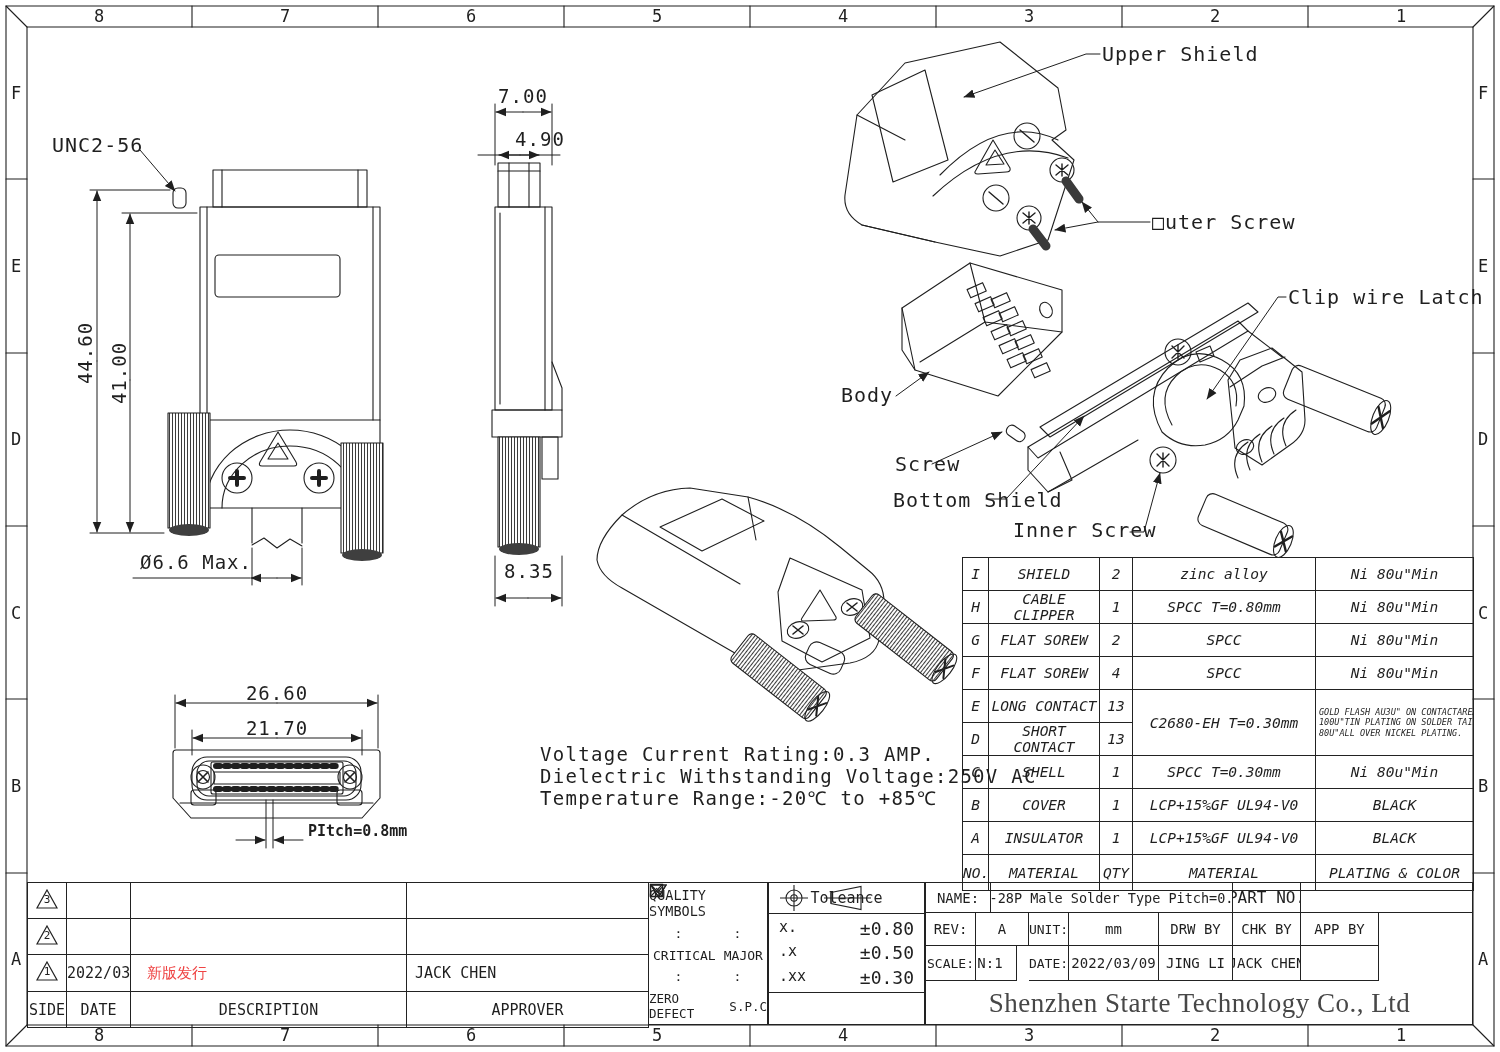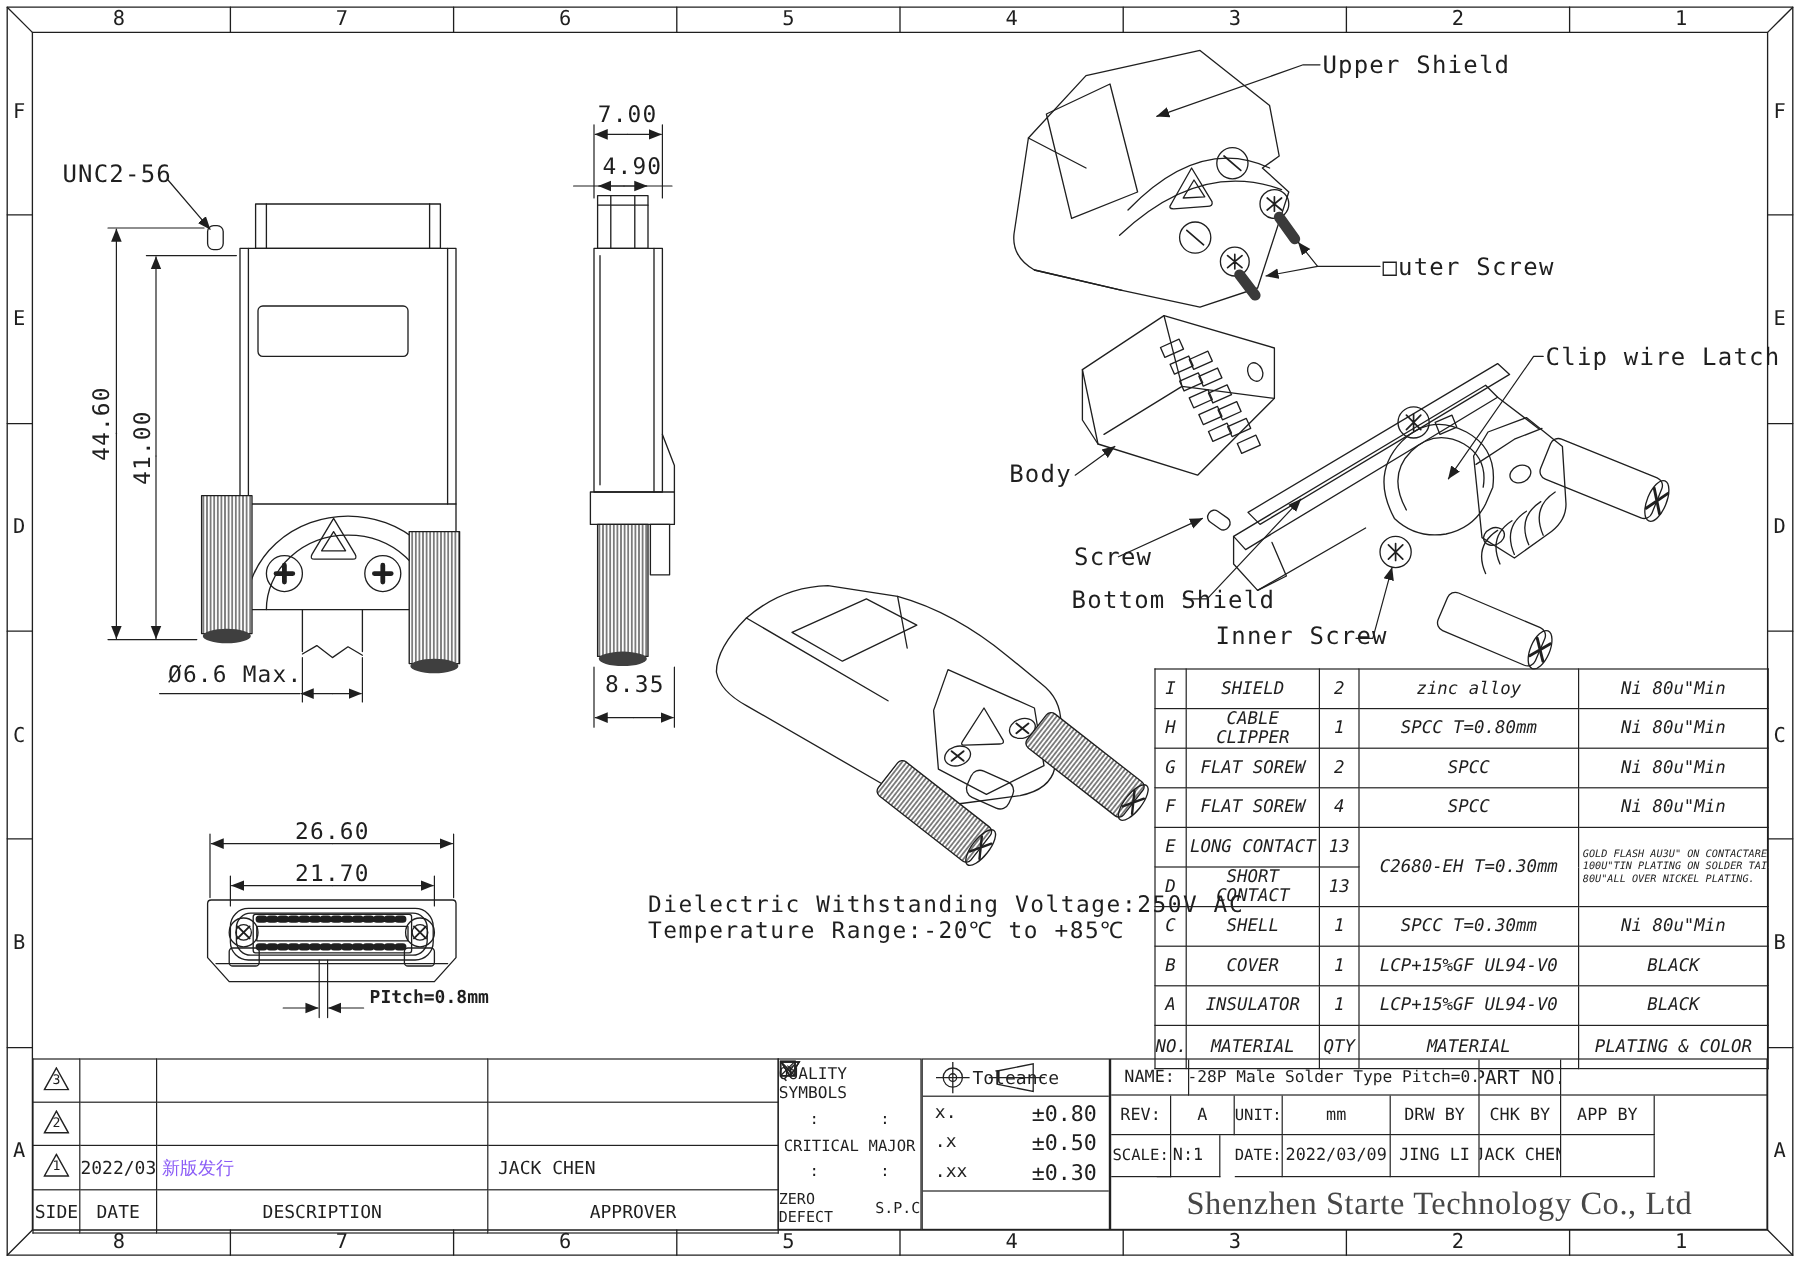--- a/index.html
+++ b/index.html
@@ -15,21 +15,21 @@
   .specs{position:absolute;left:540px;top:744px;font-size:19px;letter-spacing:1.3px;line-height:21.8px;}
   .specs div{white-space:nowrap;}
   
   table{border-collapse:collapse;table-layout:fixed;}
   td{border:1px solid #222;padding:0;text-align:center;vertical-align:middle;overflow:hidden;}
   .bom{position:absolute;left:962px;top:557px;width:511px;height:325px;font-size:14.5px;font-style:italic;}
   .bom td{height:32px;}
   .bom .note{font-size:8.5px;line-height:1.2;text-align:left;padding-left:3px;white-space:nowrap;}
   .rev{position:absolute;left:27px;top:882px;width:621px;height:143px;font-size:15px;}
   .rev td{height:35px;}
-  .rev .desc{text-align:left;padding-left:4px;font-family:"DejaVu Sans",sans-serif;font-size:15px;color:#8b5cf6;}
+  .rev .desc{text-align:left;padding-left:16px;font-family:"DejaVu Sans",sans-serif;font-size:15px;color:#ef4444;}
   .rev .appr{text-align:left;padding-left:8px;}
   .cellbox{position:absolute;box-sizing:border-box;border:1px solid #222;}
   .c{position:absolute;box-sizing:border-box;display:flex;align-items:center;justify-content:center;
      font-size:14px;white-space:nowrap;overflow:hidden;}.bb{border-bottom:1px solid #222;}.br{border-right:1px solid #222;}
   .tri-wrap{position:relative;display:inline-block;width:22px;height:20px;}
   .tri-wrap svg{position:absolute;left:0;top:0;}
   .tri-num{position:absolute;left:0;top:4px;width:22px;text-align:center;font-size:11px;}
   .company{font-family:Liberation Serif, serif;font-size:27px;color:#474747;letter-spacing:0.5px;}
   .qs{position:absolute;left:648px;top:882px;width:120px;height:143px;box-sizing:border-box;border:1px solid #222;
       display:flex;flex-direction:column;align-items:center;justify-content:space-between;padding:4px 0 3px 0;}
@@ -292,35 +292,36 @@
   <div class="lbl zone" style="left:1472px;top:428px;">D</div>
   <div class="lbl zone" style="left:1472px;top:602px;">C</div>
   <div class="lbl zone" style="left:1472px;top:775px;">B</div>
   <div class="lbl zone" style="left:1472px;top:948px;">A</div>
 
   <div class="lbl callout" style="left:52px;top:133px;font-size:20px;">UNC2-56</div>
   <div class="lbl dim rot" style="left:45px;top:342px;width:80px;">44.60</div>
   <div class="lbl dim rot" style="left:79px;top:362px;width:80px;">41.00</div>
   <div class="lbl dim" style="left:140px;top:551px;">Ø6.6 Max.</div>
   <div class="lbl dim" style="left:483px;top:85px;width:80px;text-align:center;">7.00</div>
-  <div class="lbl dim" style="left:487px;top:128px;width:80px;text-align:center;">4.90</div>
+  <div class="lbl dim" style="left:500px;top:128px;width:80px;text-align:center;">4.90</div>
   <div class="lbl dim" style="left:489px;top:560px;width:80px;text-align:center;">8.35</div>
   <div class="lbl dim" style="left:237px;top:682px;width:80px;text-align:center;">26.60</div>
   <div class="lbl dim" style="left:237px;top:717px;width:80px;text-align:center;">21.70</div>
   <div class="lbl" style="left:308px;top:822px;font-size:15px;font-weight:700;">PItch=0.8mm</div>
 
   <div class="lbl callout" style="left:1102px;top:42px;font-size:20px;">Upper Shield</div>
   <div class="lbl callout" style="left:1152px;top:210px;font-size:20px;">□uter Screw</div>
   <div class="lbl callout" style="left:1288px;top:285px;font-size:20px;">Clip wire Latch</div>
   <div class="lbl callout" style="left:841px;top:383px;font-size:20px;">Body</div>
   <div class="lbl callout" style="left:895px;top:452px;font-size:20px;">Screw</div>
   <div class="lbl callout" style="left:893px;top:488px;font-size:20px;">Bottom Shield</div>
   <div class="lbl callout" style="left:1013px;top:518px;font-size:20px;">Inner Screw</div>
 
   <div class="specs">
+    <div>Voltage Current Rating:0.3 AMP.</div>
     <div>Dielectric Withstanding Voltage:250V AC</div>
     <div>Temperature Range:-20℃ to +85℃</div>
   </div>
 
   <table class="bom">
     <colgroup>
         <col style="width:26px">
         <col style="width:111px">
         <col style="width:33px">
         <col style="width:183px">

